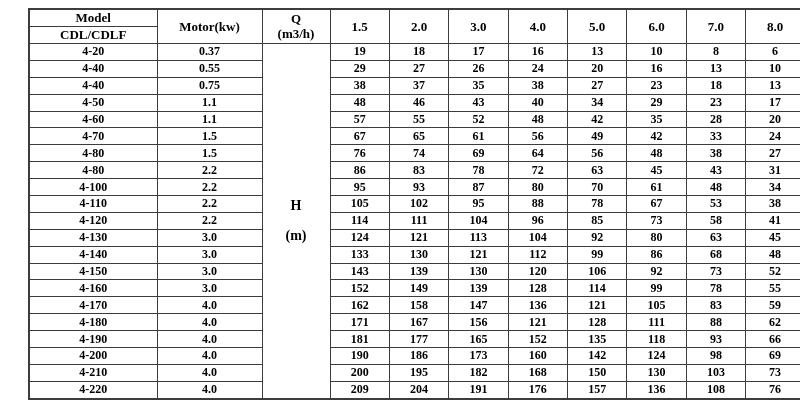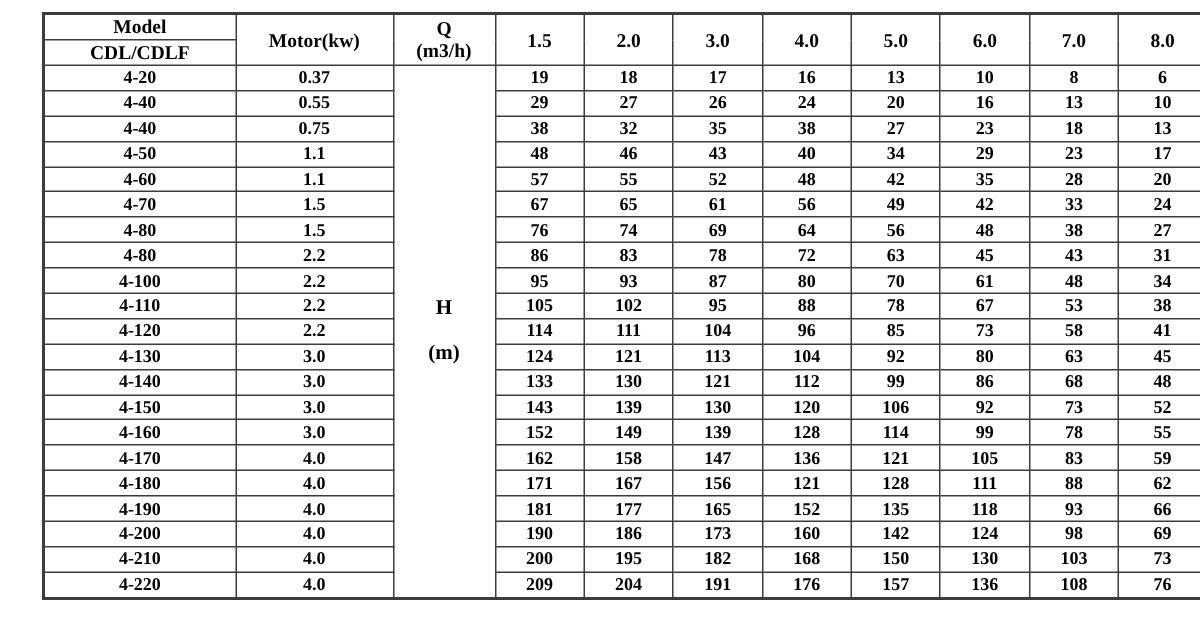--- a/index.html
+++ b/index.html
@@ -83,21 +83,21 @@
           <td>24</td>
           <td>20</td>
           <td>16</td>
           <td>13</td>
           <td>10</td>
         </tr>
         <tr>
           <td>4-40</td>
           <td>0.75</td>
           <td>38</td>
-          <td>32</td>
+          <td>37</td>
           <td>35</td>
           <td>38</td>
           <td>27</td>
           <td>23</td>
           <td>18</td>
           <td>13</td>
         </tr>
         <tr>
           <td>4-50</td>
           <td>1.1</td>

